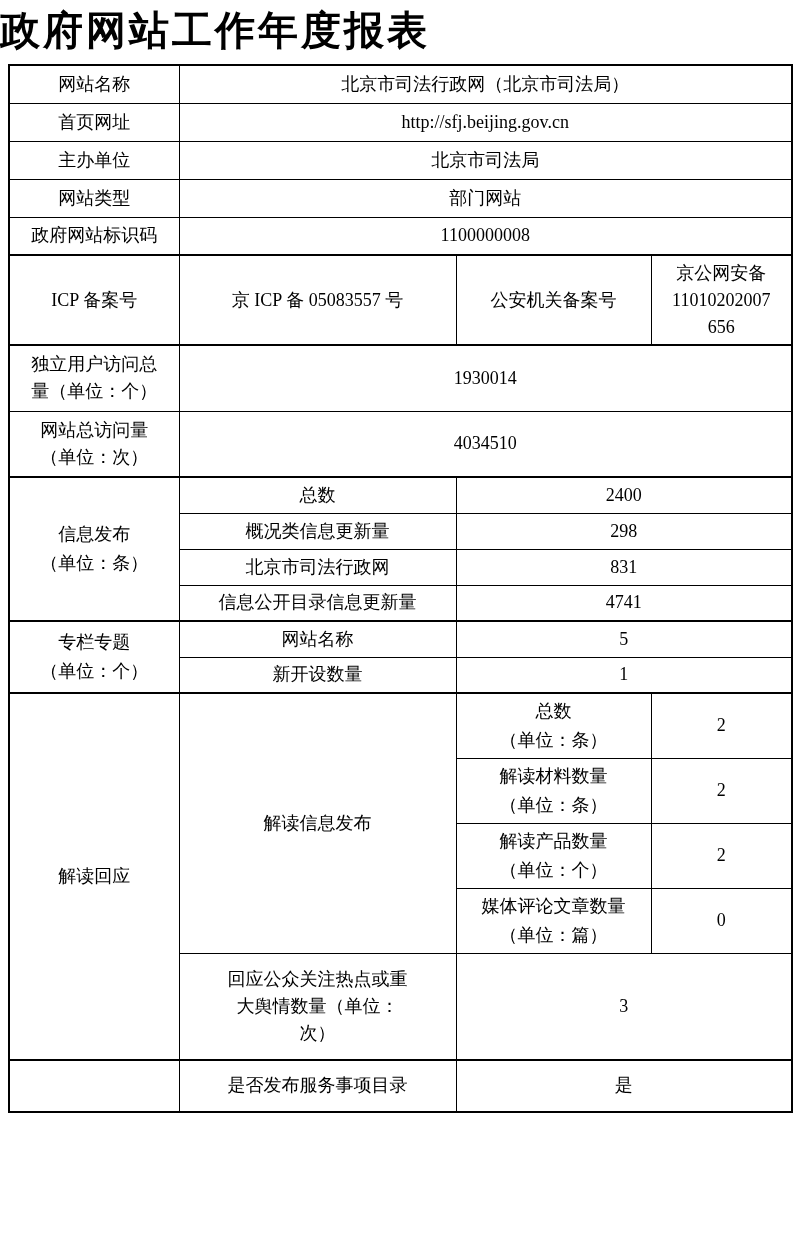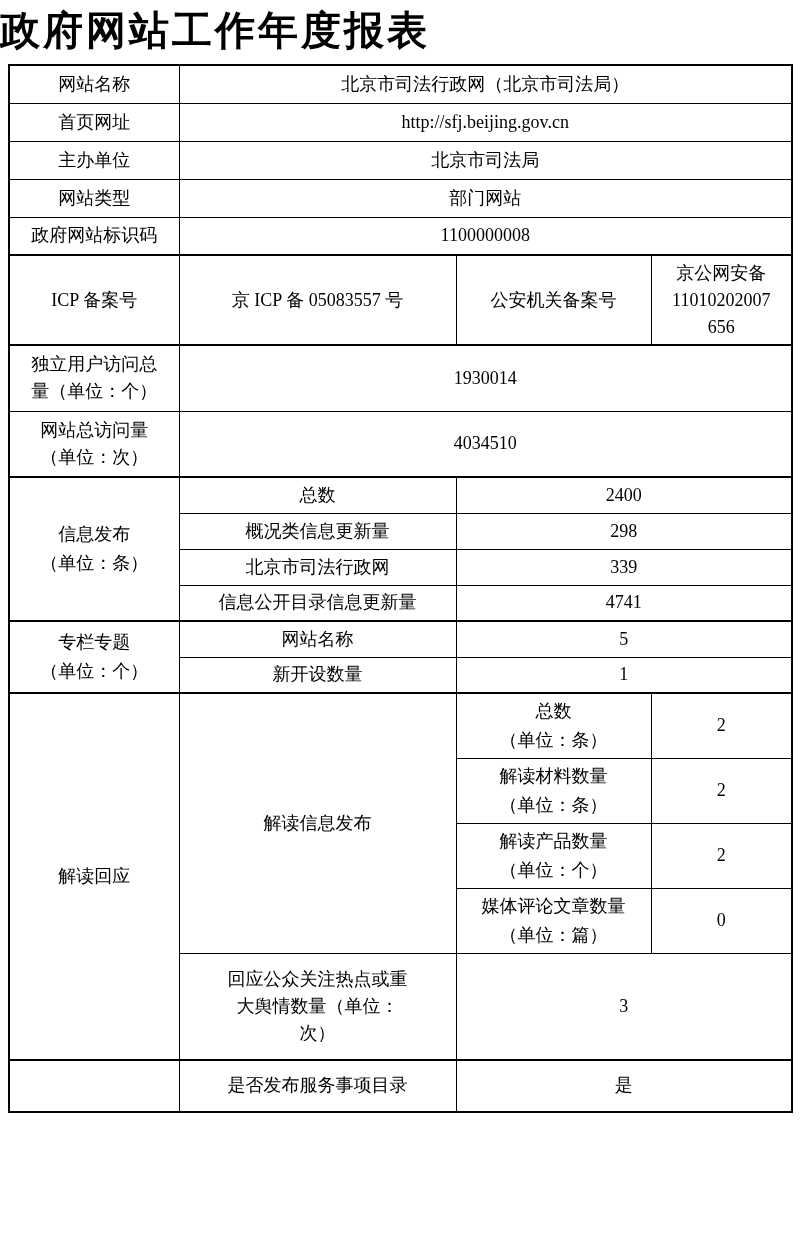--- a/index.html
+++ b/index.html
@@ -116,21 +116,21 @@
         </td>
         <td>总数</td>
         <td colspan="2">2400</td>
       </tr>
       <tr class="r-info">
         <td>概况类信息更新量</td>
         <td colspan="2">298</td>
       </tr>
       <tr class="r-info">
         <td>北京市司法行政网</td>
-        <td colspan="2">339</td>
+        <td colspan="2">831</td>
       </tr>
       <tr class="r-info">
         <td>信息公开目录信息更新量</td>
         <td colspan="2">4741</td>
       </tr>
 
       <tr class="r-special thick">
         <td class="c1 stack" rowspan="2">
           <div>专栏专题</div>
           <div>（单位：个）</div>

